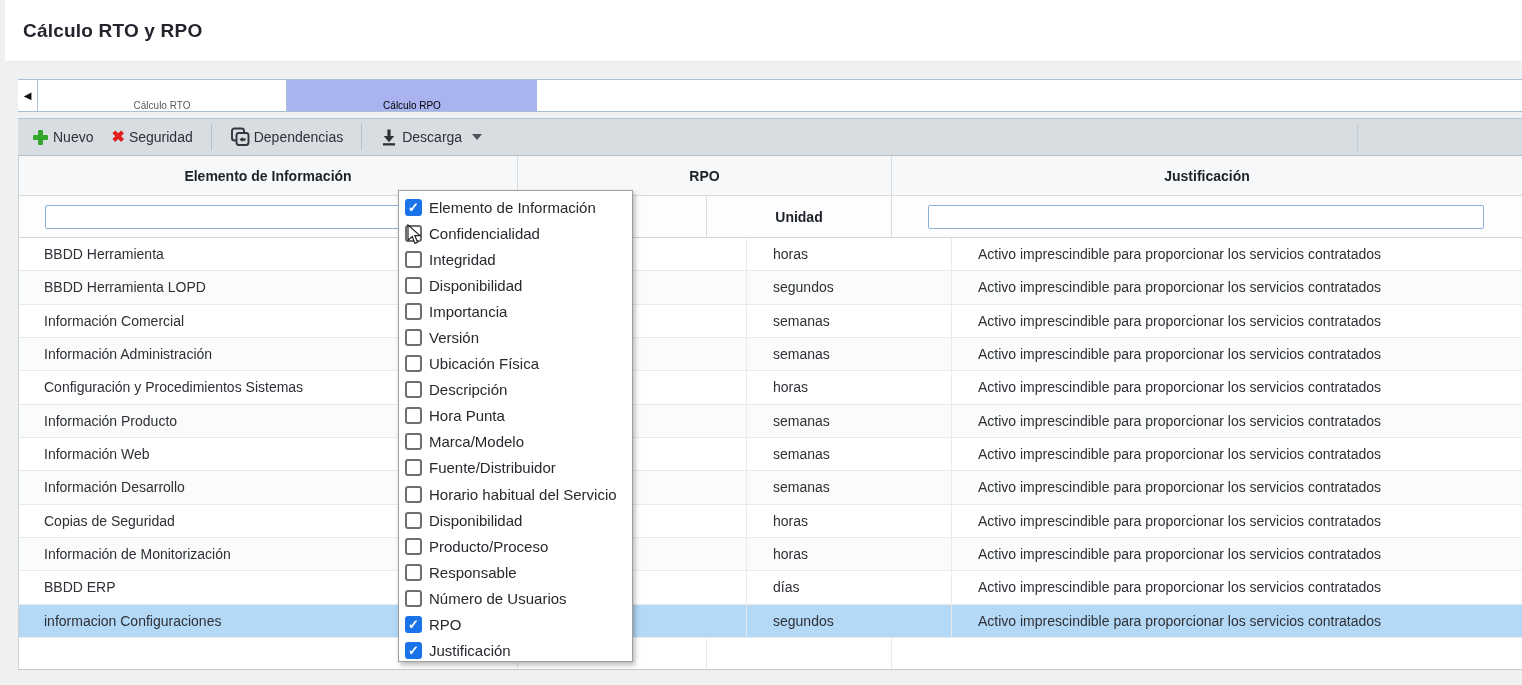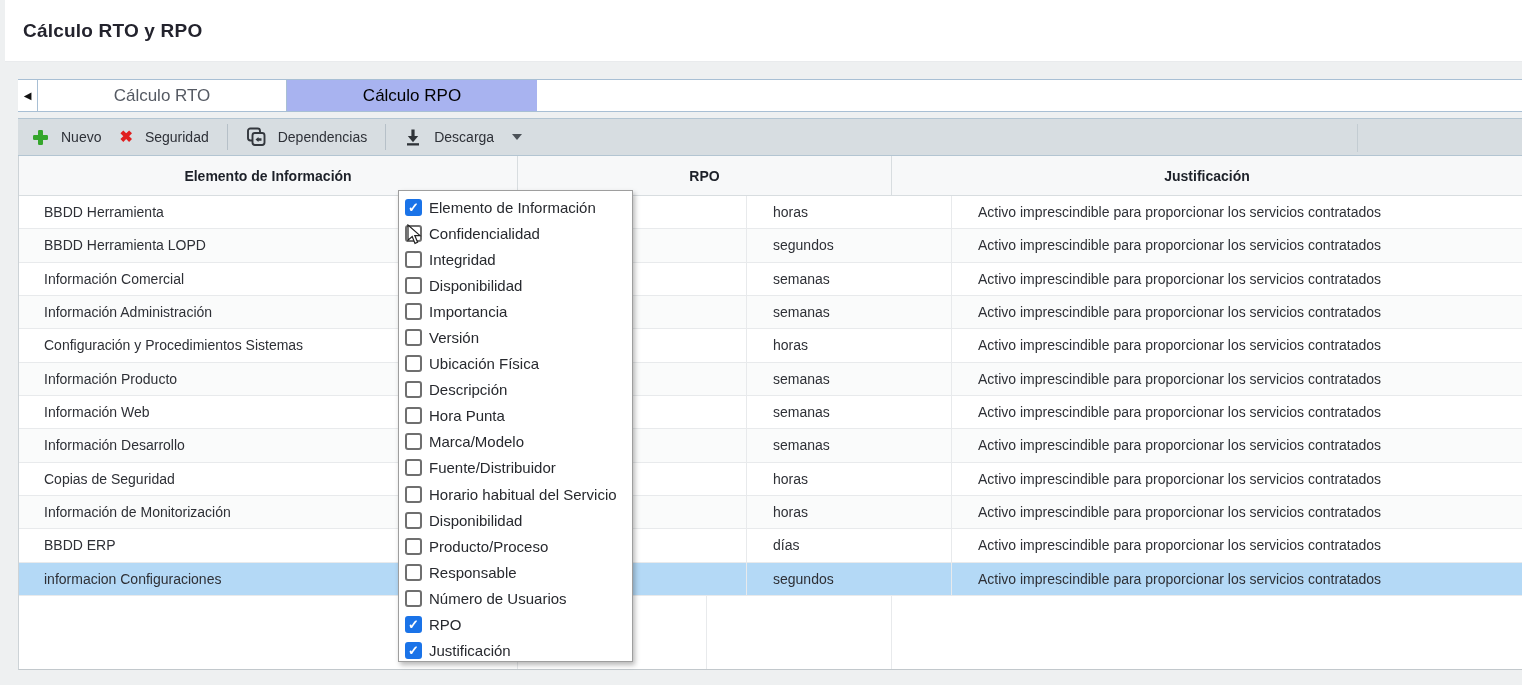--- a/index.html
+++ b/index.html
@@ -36,33 +36,33 @@
   .tab-strip{
     position:absolute;left:18px;top:79px;width:1504px;height:33px;
     background:#fff;border-top:1px solid var(--tab-border);border-bottom:1px solid var(--tab-border);
     display:flex;align-items:stretch;
   }
   .tab-nav{
     width:20px;display:flex;align-items:center;justify-content:center;
     border-right:1px solid var(--tab-border);font-size:10px;color:#111;cursor:pointer;
   }
   .tab{
-    display:flex;align-items:center;justify-content:center;
-    font-size:17px;color:#555a63;cursor:pointer;
+    display:flex;align-items:flex-end;justify-content:center;
+    font-size:10px;color:#555a63;cursor:pointer;
   }
   .tab.t1{width:249px;border-right:1px solid var(--tab-border);}
   .tab.t2{width:250px;background:var(--active-tab-bg);color:#000000;font-weight:normal;}
   
   .toolbar{
     position:absolute;left:18px;top:118px;width:1504px;height:38px;
     background:var(--toolbar-bg);
     border-top:1px solid #b3c5d2;border-bottom:1px solid #b3c5d2;
     display:flex;align-items:center;padding-left:14px;
   }
-  .tb-btn{display:flex;align-items:center;gap:12px;cursor:pointer;color:#2e3138;}
+  .tb-btn{display:flex;align-items:center;gap:4px;cursor:pointer;color:#2e3138;}
   .tb-sep{width:1px;height:26px;background:#b6c0c8;margin:0 18px;}
   .tb-gap{width:18px;}
   .tb-right-sep{position:absolute;left:1339px;top:5px;width:1px;height:28px;background:#c3ccd2;}
   .x-glyph{color:var(--icon-red);font-size:16px;font-weight:bold;line-height:1;}
   .chev{width:0;height:0;border-left:5px solid transparent;border-right:5px solid transparent;
         border-top:6px solid #4c5258;margin-left:6px;}
   
   .table{
     position:absolute;left:18px;top:156px;width:1504px;height:514px;
     background:#fff;border-left:1px solid #cdd3d7;border-bottom:1px solid #c2c8cc;
@@ -177,20 +177,32 @@
     <div class="hcell hc1">
       <span>Elemento de Información</span>
     </div>
     <div class="hcell hc2">
       <span>RPO</span>
     </div>
     <div class="hcell hc3">
       <span>Justificación</span>
     </div>
   </div>
+  <div class="frow">
+    <div class="fcell fc1">
+      <input class="filter-input fi1" type="text" value="" style="">
+    </div>
+    <div class="fcell fc2"></div>
+    <div class="fcell fc3">
+      <span>Unidad</span>
+    </div>
+    <div class="fcell fc4">
+      <input class="filter-input fi2" type="text" value="" style="">
+    </div>
+  </div>
   <div class="tbody">
       <div class="trow">
         <div class="tcell c-elem">BBDD Herramienta</div>
         <div class="tcell c-rpo"></div>
         <div class="tcell c-uni">horas</div>
         <div class="tcell c-jus">Activo imprescindible para proporcionar los servicios contratados</div>
       </div>
       <div class="trow">
         <div class="tcell c-elem">BBDD Herramienta LOPD</div>
         <div class="tcell c-rpo"></div>

